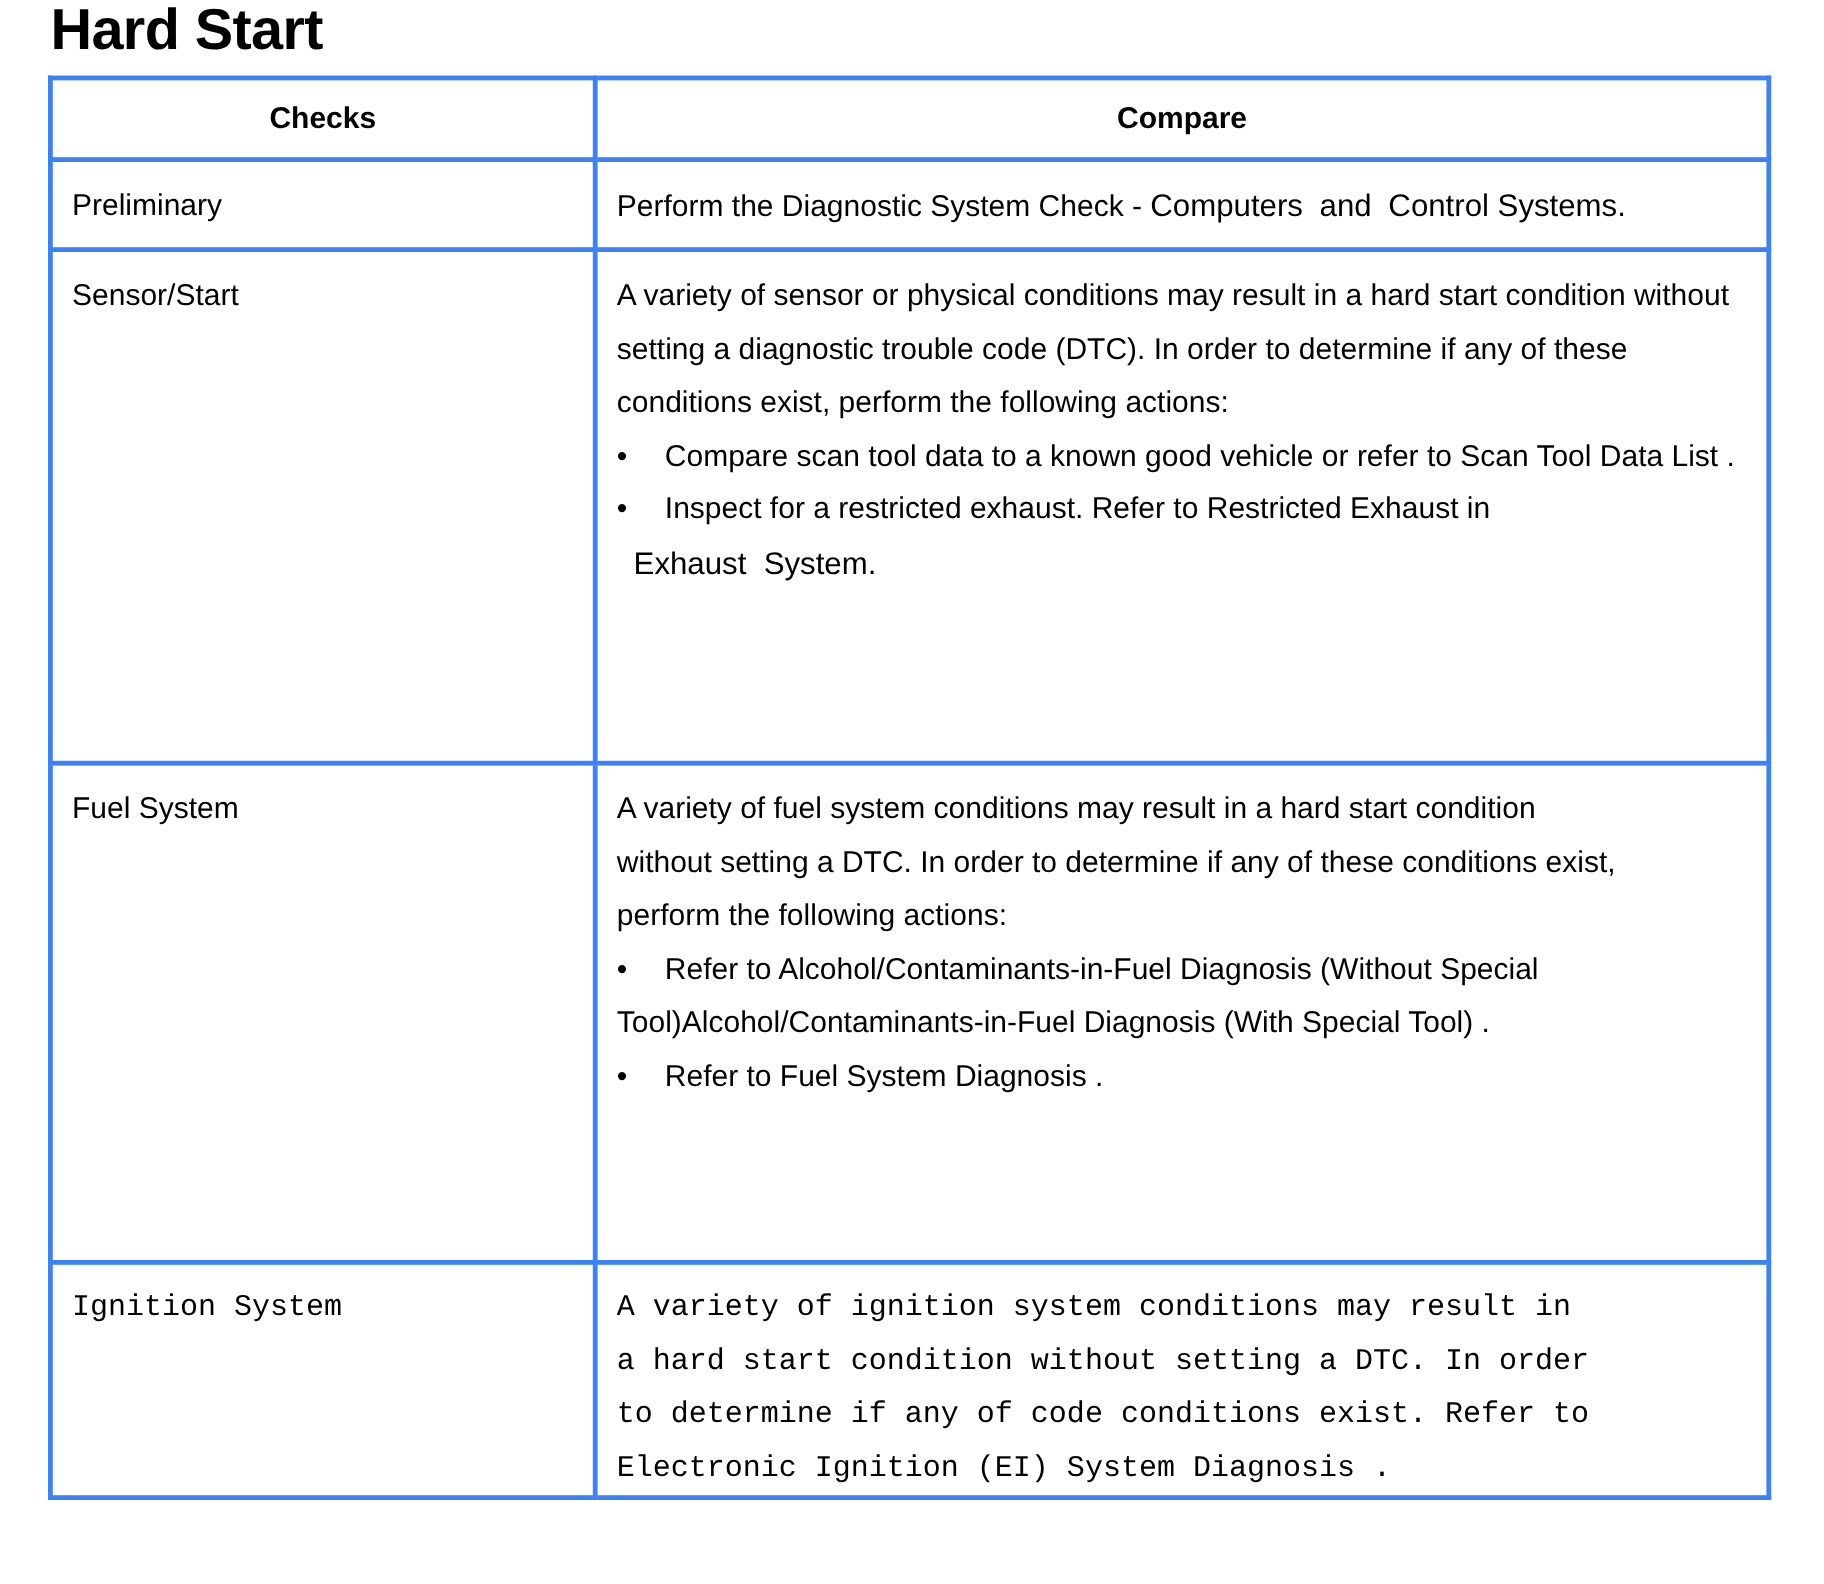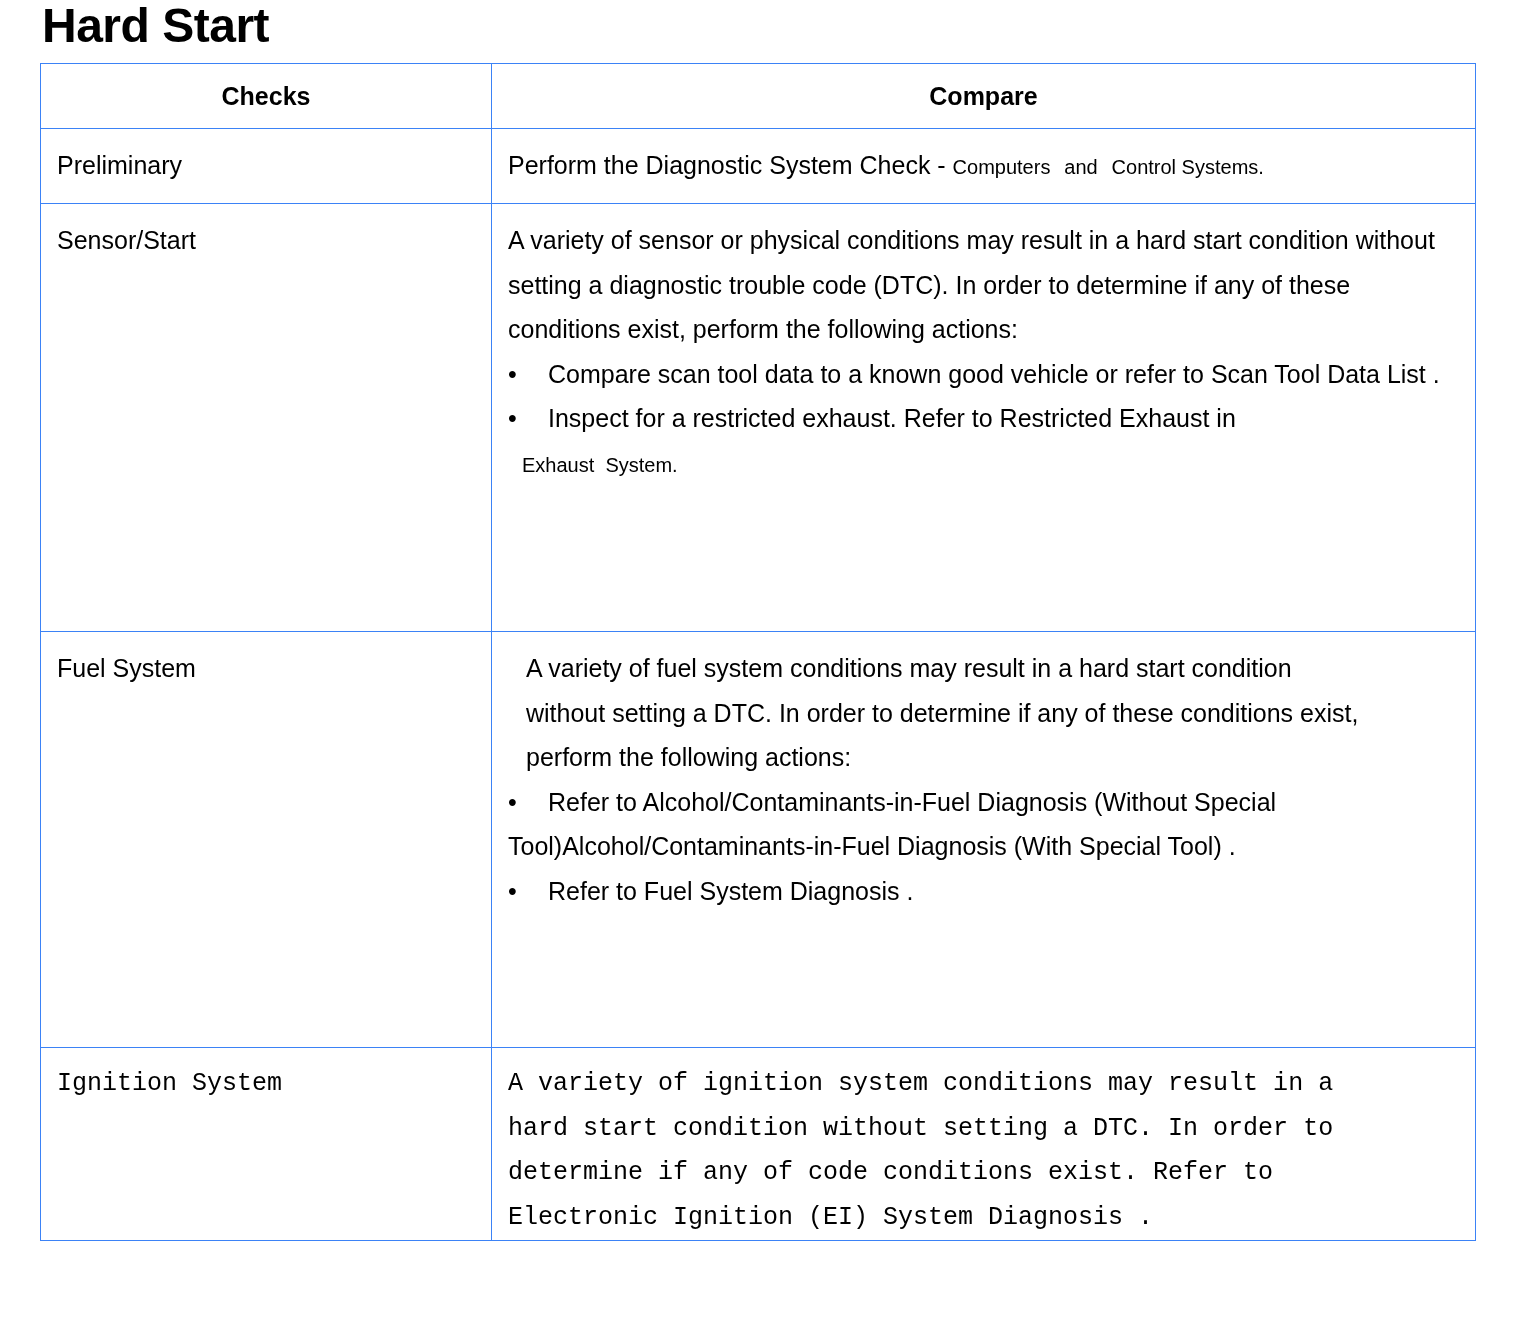--- a/index.html
+++ b/index.html
@@ -10,28 +10,28 @@
     .title {
       position: absolute; left: 42px; top: -2px;
       font-size: 48px; font-weight: bold; letter-spacing: -0.5px;
       line-height: 56px;
     }
     .tbl {
       position: absolute; left: 40px; top: 63px; width: 1436px;
       border-collapse: collapse; table-layout: fixed;
     }
     .tbl td, .tbl th {
-      border: 1px solid #3b82f6; vertical-align: top; padding: 0 16px;
+      border: 4px solid #3b82f6; vertical-align: top; padding: 0 16px;
       font-size: 25px; line-height: 44.5px; font-weight: normal; text-align: left;
     }
     .tbl th { font-weight: bold; text-align: center; vertical-align: middle; height: 64px; }
     .col1 { width: 418px; }
     .def { padding-top: 15px !important; padding-bottom: 14px !important; }
     .cell-pad { padding-top: 14px !important; }
-    .small { font-size: 20px; margin-top: 18px; }
+    .small { font-size: 26px; margin-top: 18px; }
     .bullet { display: inline-block; width: 40px; }
     .indent { padding-left: 14px; }
   </style>
 </head>
 <body>
 
 <div class="title">Hard Start</div>
 
 <table class="tbl">
   <tbody>
@@ -52,21 +52,21 @@
     <td class="cell-pad">
       <div>A variety of sensor or physical conditions may result in a hard start condition without setting a diagnostic trouble code (DTC). In order to determine if any of these conditions exist, perform the following actions:</div>
       <div><span class="bullet">•</span><span>Compare scan tool data to a known good vehicle or refer to Scan Tool Data List .</span></div>
       <div><span class="bullet">•</span><span>Inspect for a restricted exhaust. Refer to Restricted Exhaust in</span></div>
       <div class="indent"><span class="small" style="white-space:pre;">Exhaust  System</span><span class="small">.</span></div>
     </td>
   </tr>
   <tr style="height:416px;">
     <td class="cell-pad">Fuel System</td>
     <td class="cell-pad">
-      <div style="padding-right:100px;margin-left:18px;">A variety of fuel system conditions may result in a hard start condition without setting a DTC. In order to determine if any of these conditions exist, perform the following actions:</div>
+      <div style="padding-right:100px;">A variety of fuel system conditions may result in a hard start condition without setting a DTC. In order to determine if any of these conditions exist, perform the following actions:</div>
       <div><span class="bullet">•</span><span>Refer to Alcohol/Contaminants-in-Fuel Diagnosis (Without Special Tool)Alcohol/Contaminants-in-Fuel Diagnosis (With Special Tool) .</span></div>
       <div><span class="bullet">•</span><span>Refer to Fuel System Diagnosis .</span></div>
     </td>
   </tr>
   <tr style="height:164px;font-family:Liberation Mono, monospace;">
     <td class="cell-pad">Ignition System</td>
     <td class="cell-pad">
       <div style="padding-right:120px;">A variety of ignition system conditions may result in a hard start condition without setting a DTC. In order to determine if any of code conditions exist. Refer to Electronic Ignition (EI) System Diagnosis .</div>
     </td>
   </tr>

